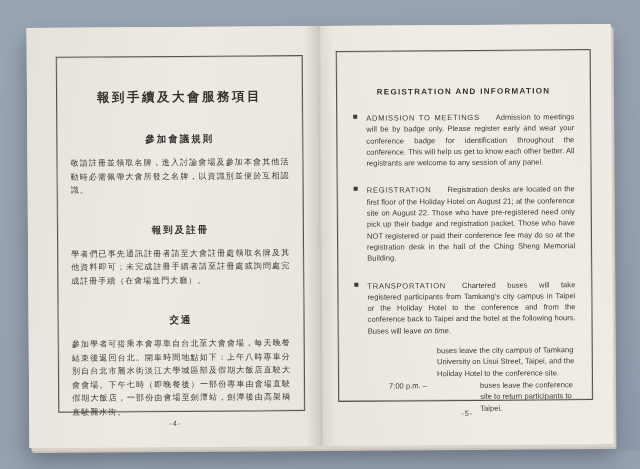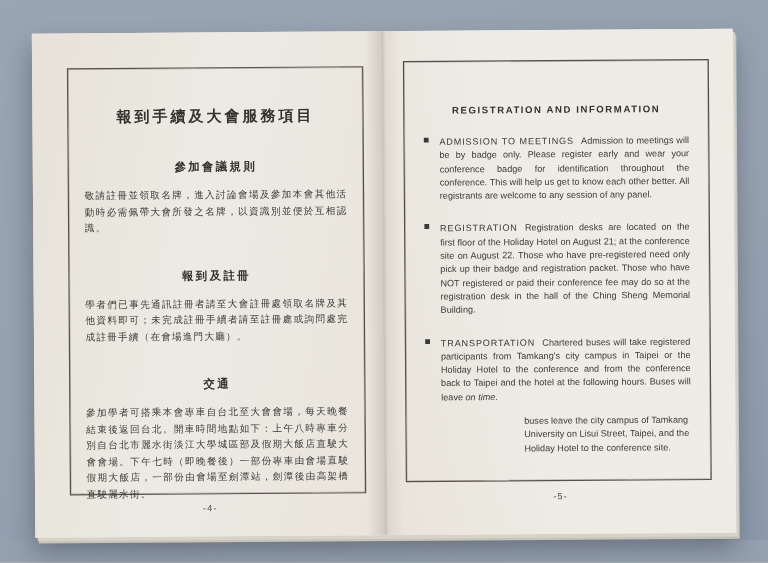--- a/index.html
+++ b/index.html
@@ -64,21 +64,21 @@
   .item{
     margin:16px 0 0 0;
     font-size:7.6px;line-height:11.3px;
     text-align:justify;color:#3b3a34;
     padding-left:13px;text-indent:-13px;
   }
   .sq{
     display:inline-block;width:4px;height:4px;background:#3a3935;
     margin-right:9px;vertical-align:2px;
   }
-  .label{letter-spacing:.7px;margin-right:6px;}
+  .label{letter-spacing:.7px;margin-right:16px;}
   .item em{}
   .schedule{margin:9px 0 0 34px;}
   .srow{display:flex;gap:5px;font-size:7.6px;line-height:11.3px;color:#3b3a34;margin-top:1px;}
   .stime{white-space:nowrap;}
   .stext{flex:1;max-width:150px;margin-left:48px;}
 </style>
 </head>
 <body>
 
 <div class="scene">
@@ -115,19 +115,23 @@
         <p class="item"><span class="sq"></span><span class="label">ADMISSION TO MEETINGS</span><span>Admission to meetings will be by badge only. Please register early and wear your conference badge for identification throughout the conference. This will help us get to know each other better. All registrants are welcome to any session of any panel.</span></p>
 
         <p class="item"><span class="sq"></span><span class="label">REGISTRATION</span><span>Registration desks are located on the first floor of the Holiday Hotel on August 21; at the conference site on August 22. Those who have pre-registered need only pick up their badge and registration packet. Those who have NOT registered or paid their conference fee may do so at the registration desk in the hall of the Ching Sheng Memorial Building.</span></p>
 
         <p class="item"><span class="sq"></span><span class="label">TRANSPORTATION</span><span>Chartered buses will take registered participants from Tamkang's city campus in Taipei or the Holiday Hotel to the conference and from the conference back to Taipei and the hotel at the following hours. Buses will leave </span> <em>on time.</em></p>
 
         <div class="schedule">
           <div class="srow">
             <span class="stext">buses leave the city campus of Tamkang University on Lisui Street, Taipei, and the Holiday Hotel to the conference site.</span>
           </div>
+          <div class="srow">
+            <span class="stime">7:00 p.m. –</span>
+            <span class="stext">buses leave the conference site to return participants to Taipei.</span>
+          </div>
         </div>
       </div>
       <div class="pagenum">-5-</div>
     </div>
 
   </div>
 </div>
 
 </body></html>

